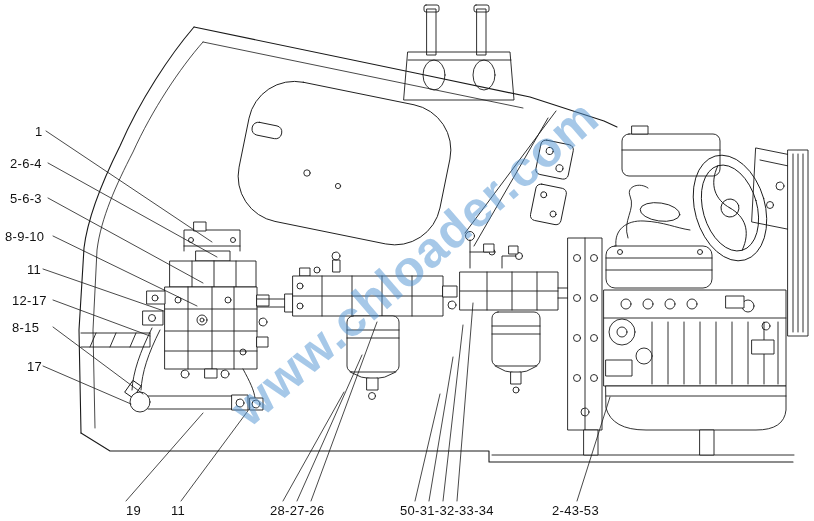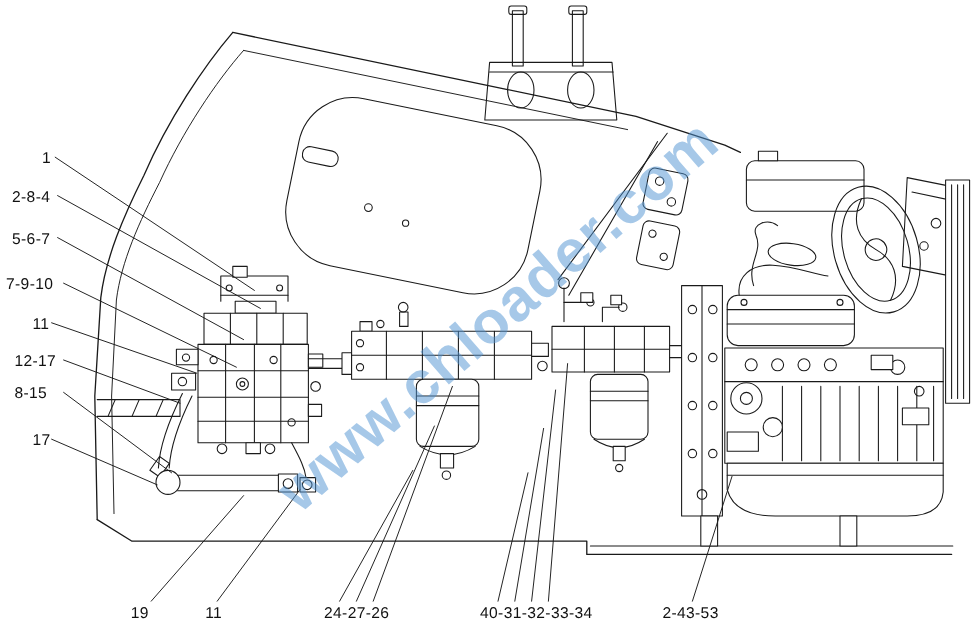--- a/index.html
+++ b/index.html
@@ -222,27 +222,27 @@
         <path d="M443,501 L463,325"></path>
         <path d="M457,501 L473,303"></path>
         <path d="M577,501 L610,397"></path>
       </g>
     </g>
   </svg>
 
   <div class="watermark" style="color: rgb(79, 147, 210);">www.chloader.com</div>
 
   <div class="callout" style="left:35px;top:124px">1</div>
-  <div class="callout" style="left:10px;top:156px">2-8-4</div>
-  <div class="callout" style="left:10px;top:191px">5-6-7</div>
-  <div class="callout" style="left:5px;top:229px">7-9-10</div>
+  <div class="callout" style="left:10px;top:156px">2-6-4</div>
+  <div class="callout" style="left:10px;top:191px">5-6-3</div>
+  <div class="callout" style="left:5px;top:229px">8-9-10</div>
   <div class="callout" style="left:27px;top:262px">11</div>
   <div class="callout" style="left:12px;top:293px">12-17</div>
   <div class="callout" style="left:12px;top:320px">8-15</div>
   <div class="callout" style="left:27px;top:359px">17</div>
 
-  <div class="callout" style="left:109px;top:503px">19</div>
+  <div class="callout" style="left:126px;top:503px">19</div>
   <div class="callout" style="left:171px;top:503px">11</div>
-  <div class="callout" style="left:270px;top:503px">24-27-26</div>
-  <div class="callout" style="left:400px;top:503px">40-31-32-33-34</div>
+  <div class="callout" style="left:270px;top:503px">28-27-26</div>
+  <div class="callout" style="left:400px;top:503px">50-31-32-33-34</div>
   <div class="callout" style="left:552px;top:503px">2-43-53</div>
 
 </div>
 
 </body></html>

